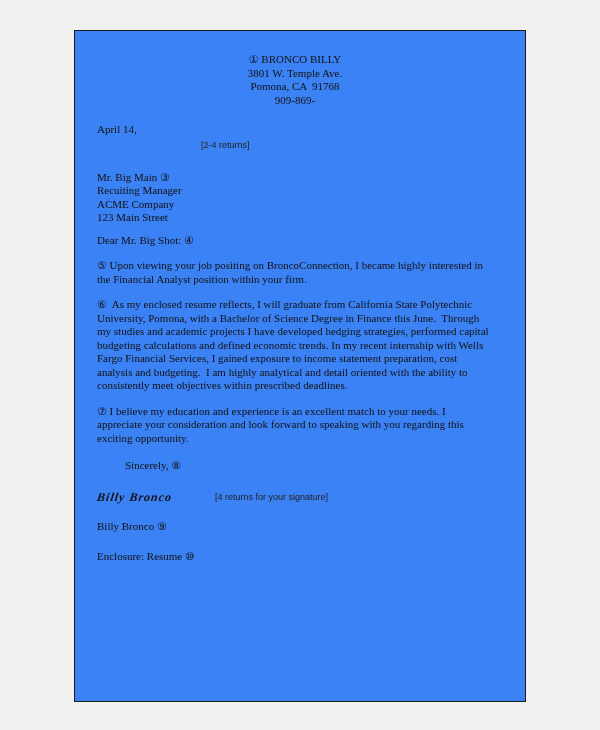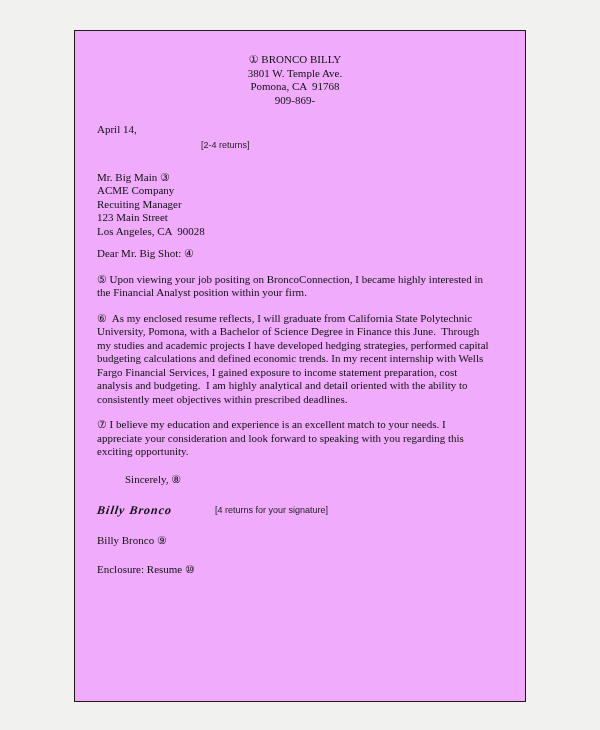--- a/index.html
+++ b/index.html
@@ -6,21 +6,21 @@
   html, body { width: 600px; height: 730px; overflow: hidden; }
   body {
     background: #f1f1ef;
     font-family: "Liberation Serif", serif;
     color: #111;
   }
   .page {
     width: 452px;
     height: 672px;
     margin: 30px auto 0;
-    background: #f0abfc;
+    background: #3b82f6;
     border: 1px solid #1c1c1c;
     padding: 22px 32px 0 22px;
     font-size: 11px;
     line-height: 13.5px;
   }
   .center { text-align: center; }
   .blk, p { white-space: pre-wrap; }
   .ann {
     font-family: "Liberation Sans", sans-serif;
     font-size: 9px;
@@ -63,24 +63,23 @@
     <div class="blk">Pomona, CA  91768</div>
     <div class="blk">909-869-</div>
   </div>
 
   <div class="date-line blk">April 14,</div>
 
   <div class="ann indent ann-after-date">[2-4 returns]</div>
 
   <div class="recipient">
     <div class="blk">Mr. Big Main ③</div>
+    <div class="blk">Recuiting Manager</div>
     <div class="blk">ACME Company</div>
-    <div class="blk">Recuiting Manager</div>
     <div class="blk">123 Main Street</div>
-    <div class="blk">Los Angeles, CA  90028</div>
   </div>
 
 
   <div class="salutation blk">Dear Mr. Big Shot: ④</div>
 
   <p class="para">⑤ Upon viewing your job positing on BroncoConnection, I became highly interested in the Financial Analyst position within your firm.</p>
 
   <p class="para">⑥  As my enclosed resume reflects, I will graduate from California State Polytechnic University, Pomona, with a Bachelor of Science Degree in Finance this June.  Through my studies and academic projects I have developed hedging strategies, performed capital budgeting calculations and defined economic trends. In my recent internship with Wells Fargo Financial Services, I gained exposure to income statement preparation, cost analysis and budgeting.  I am highly analytical and detail oriented with the ability to consistently meet objectives within prescribed deadlines.</p>
 
   <p class="para">⑦ I believe my education and experience is an excellent match to your needs. I appreciate your consideration and look forward to speaking with you regarding this exciting opportunity.</p>

